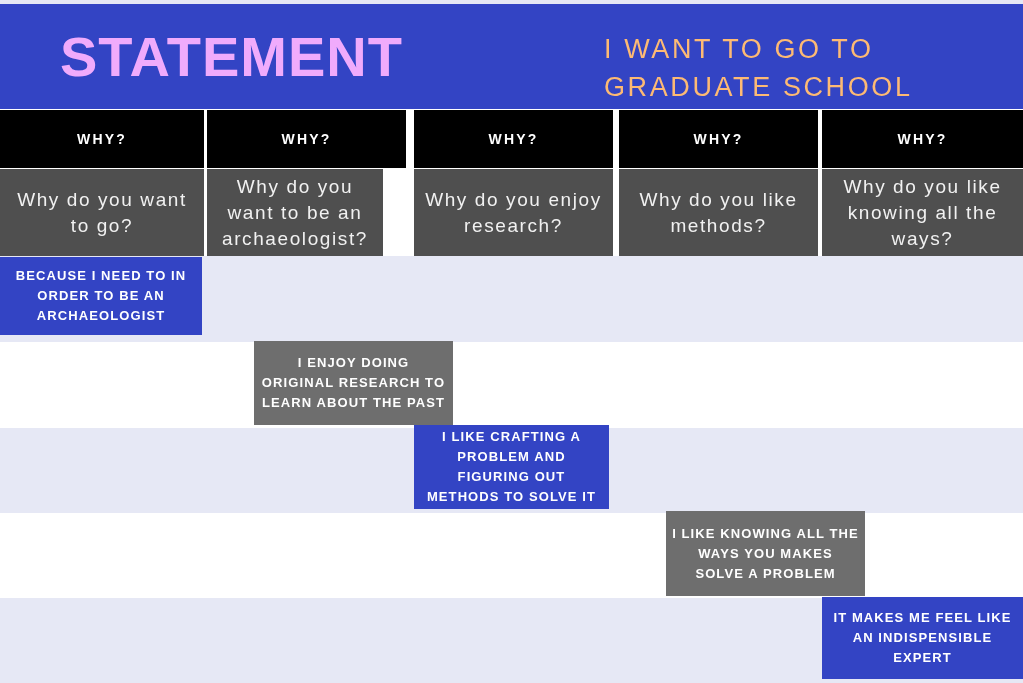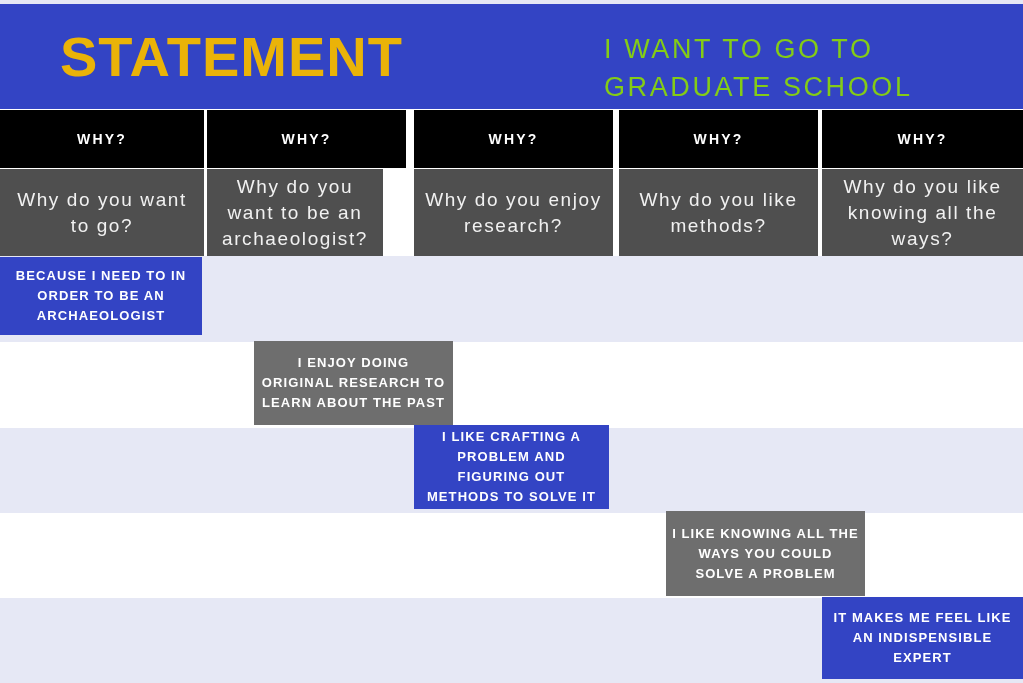--- a/index.html
+++ b/index.html
@@ -37,33 +37,33 @@
     width: 1023px; height: 105px;
     background: #3344c4;
     display: block;
   }
   .banner-title {
     position: absolute;
     left: 60px;
     top: 18px;
     font-size: 56px;
     font-weight: bold;
-    color: #eab308;
+    color: #f0abfc;
     letter-spacing: 1px;
     line-height: 70px;
     white-space: nowrap;
   }
   .banner-sub {
     position: absolute;
     left: 604px;
     top: 26px;
     width: 400px;
     font-size: 27px;
     font-weight: 300;
-    color: #84cc16;
+    color: #fdba74;
     letter-spacing: 2.6px;
     line-height: 38px;
   }
 
   
   .band {
     position: absolute;
     left: 0;
     width: 1023px;
   }
@@ -177,20 +177,20 @@
       <div class="answer blue" style="left: 0px; top: 257px; width: 202px; height: 78px;">
         <span>BECAUSE I NEED TO IN ORDER TO BE AN ARCHAEOLOGIST</span>
       </div>
       <div class="answer gray" style="left: 207px; top: 341px; width: 199px; height: 84px;">
         <span>I ENJOY DOING ORIGINAL RESEARCH TO LEARN ABOUT THE PAST</span>
       </div>
       <div class="answer blue" style="left: 414px; top: 425px; width: 195px; height: 84px;">
         <span>I LIKE CRAFTING A PROBLEM AND FIGURING OUT METHODS TO SOLVE IT</span>
       </div>
       <div class="answer gray" style="left: 619px; top: 511px; width: 199px; height: 85px;">
-        <span>I LIKE KNOWING ALL THE WAYS YOU COULD SOLVE A PROBLEM</span>
+        <span>I LIKE KNOWING ALL THE WAYS YOU MAKES SOLVE A PROBLEM</span>
       </div>
       <div class="answer blue" style="left: 822px; top: 597px; width: 201px; height: 82px;">
         <span>IT MAKES ME FEEL LIKE AN INDISPENSIBLE EXPERT</span>
       </div>
     </div>
 
 </div>
 
 </body></html>

